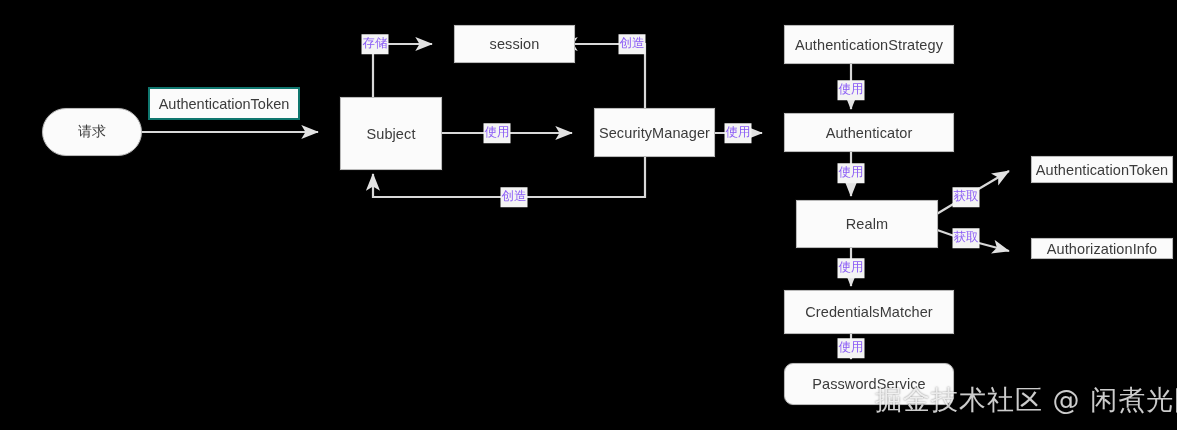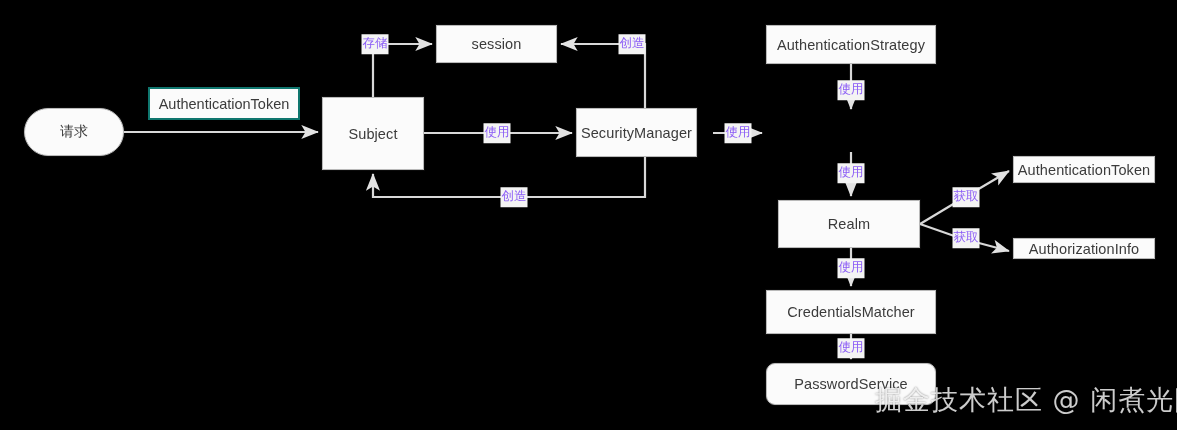--- a/index.html
+++ b/index.html
@@ -26,20 +26,21 @@
     background: #fbfbfb;
     border: 1px solid #b9b9b9;
     color: #3b3b3b;
     display: flex;
     align-items: center;
     justify-content: center;
     font-size: 14.5px;
     letter-spacing: 0.1px;
     white-space: nowrap;
     box-shadow: 0 0 0 1px rgba(255,255,255,0.04);
+    margin-left: 18px;
   }
   .node.rounded {
     border-radius: 26px;
   }
   .node.chinese {
     font-family: "DejaVu Sans", sans-serif;
     font-size: 14px;
   }
   .edge-label {
     position: absolute;
@@ -132,20 +133,23 @@
   </div>
 
   <div class="node" style="left:576px; top:108px; width:121px; height:49px;">
     <span>SecurityManager</span>
   </div>
 
   <div class="node" style="left:766px; top:25px; width:170px; height:39px;">
     <span>AuthenticationStrategy</span>
   </div>
 
+  <div class="node" style="left:766px; top:113px; width:170px; height:39px;">
+    <span>Authenticator</span>
+  </div>
 
   <div class="node" style="left:778px; top:200px; width:142px; height:48px;">
     <span>Realm</span>
   </div>
 
   <div class="node" style="left:766px; top:290px; width:170px; height:44px;">
     <span>CredentialsMatcher</span>
   </div>
 
   <div class="node" style="left:766px; top:363px; width:170px; height:42px;border-radius:9px;">

